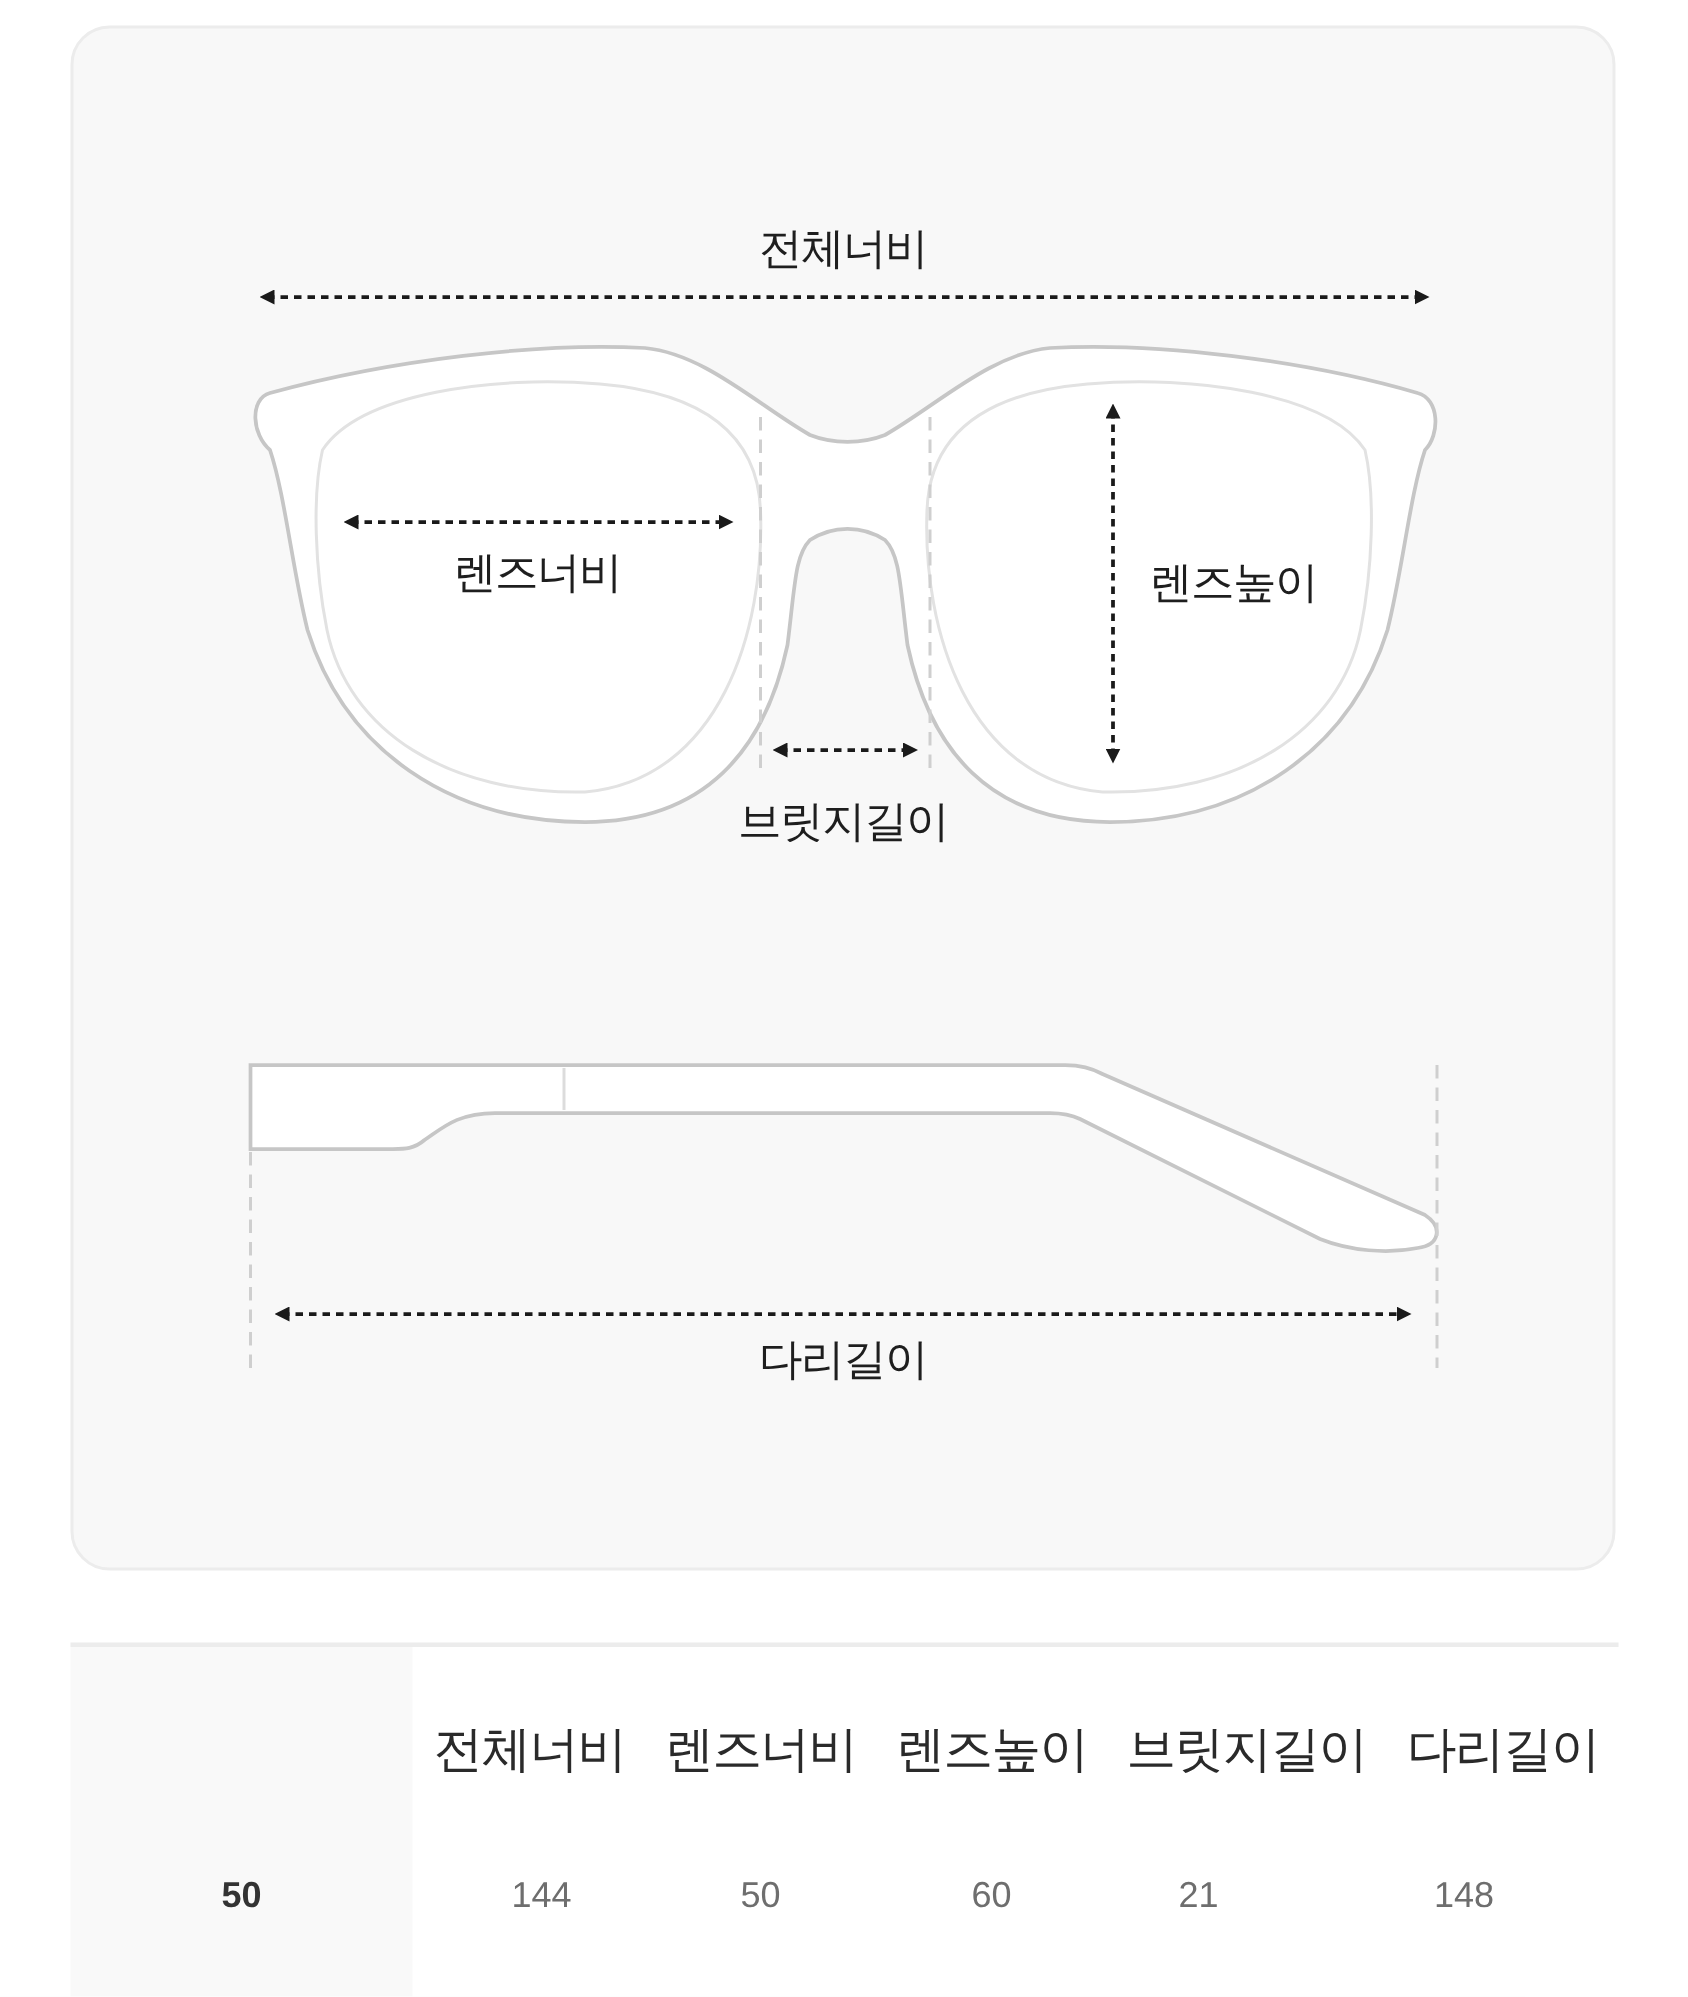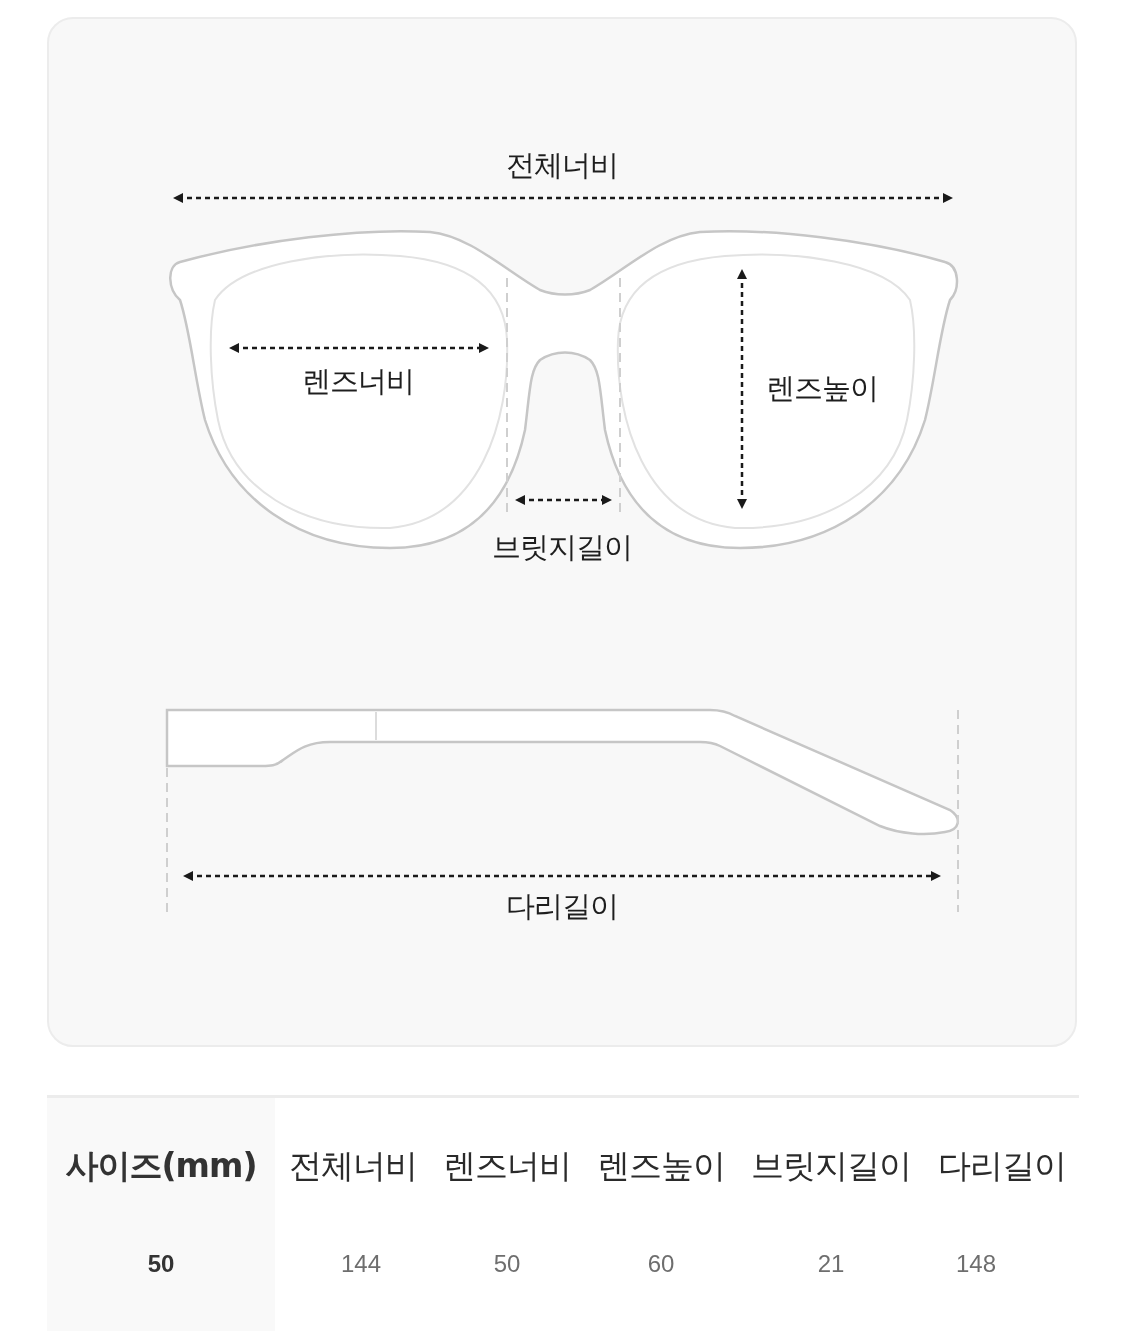--- a/index.html
+++ b/index.html
@@ -64,26 +64,25 @@
 
 <div class="lbl" style="left:562px; top:146px;">전체너비</div>
 <div class="lbl" style="left:358px; top:362px;">렌즈너비</div>
 <div class="lbl" style="left:822px; top:369px;">렌즈높이</div>
 <div class="lbl" style="left:562px; top:528px;">브릿지길이</div>
 <div class="lbl" style="left:562px; top:887px;">다리길이</div>
 
 <div class="table">
   <div class="col first"></div>
 
-  <div class="hdr bold" style="left:114px;">사이즈(mm)</div>
   <div class="hdr" style="left:306px;">전체너비</div>
   <div class="hdr" style="left:460px;">렌즈너비</div>
   <div class="hdr" style="left:614px;">렌즈높이</div>
   <div class="hdr" style="left:784px;">브릿지길이</div>
   <div class="hdr" style="left:955px;">다리길이</div>
 
   <div class="val bold" style="left:114px;">50</div>
   <div class="val" style="left:314px;">144</div>
   <div class="val" style="left:460px;">50</div>
   <div class="val" style="left:614px;">60</div>
-  <div class="val" style="left:784px;">21</div>
+  <div class="val" style="left:752px;">21</div>
   <div class="val" style="left:929px;">148</div>
 </div>
 
 </body></html>

